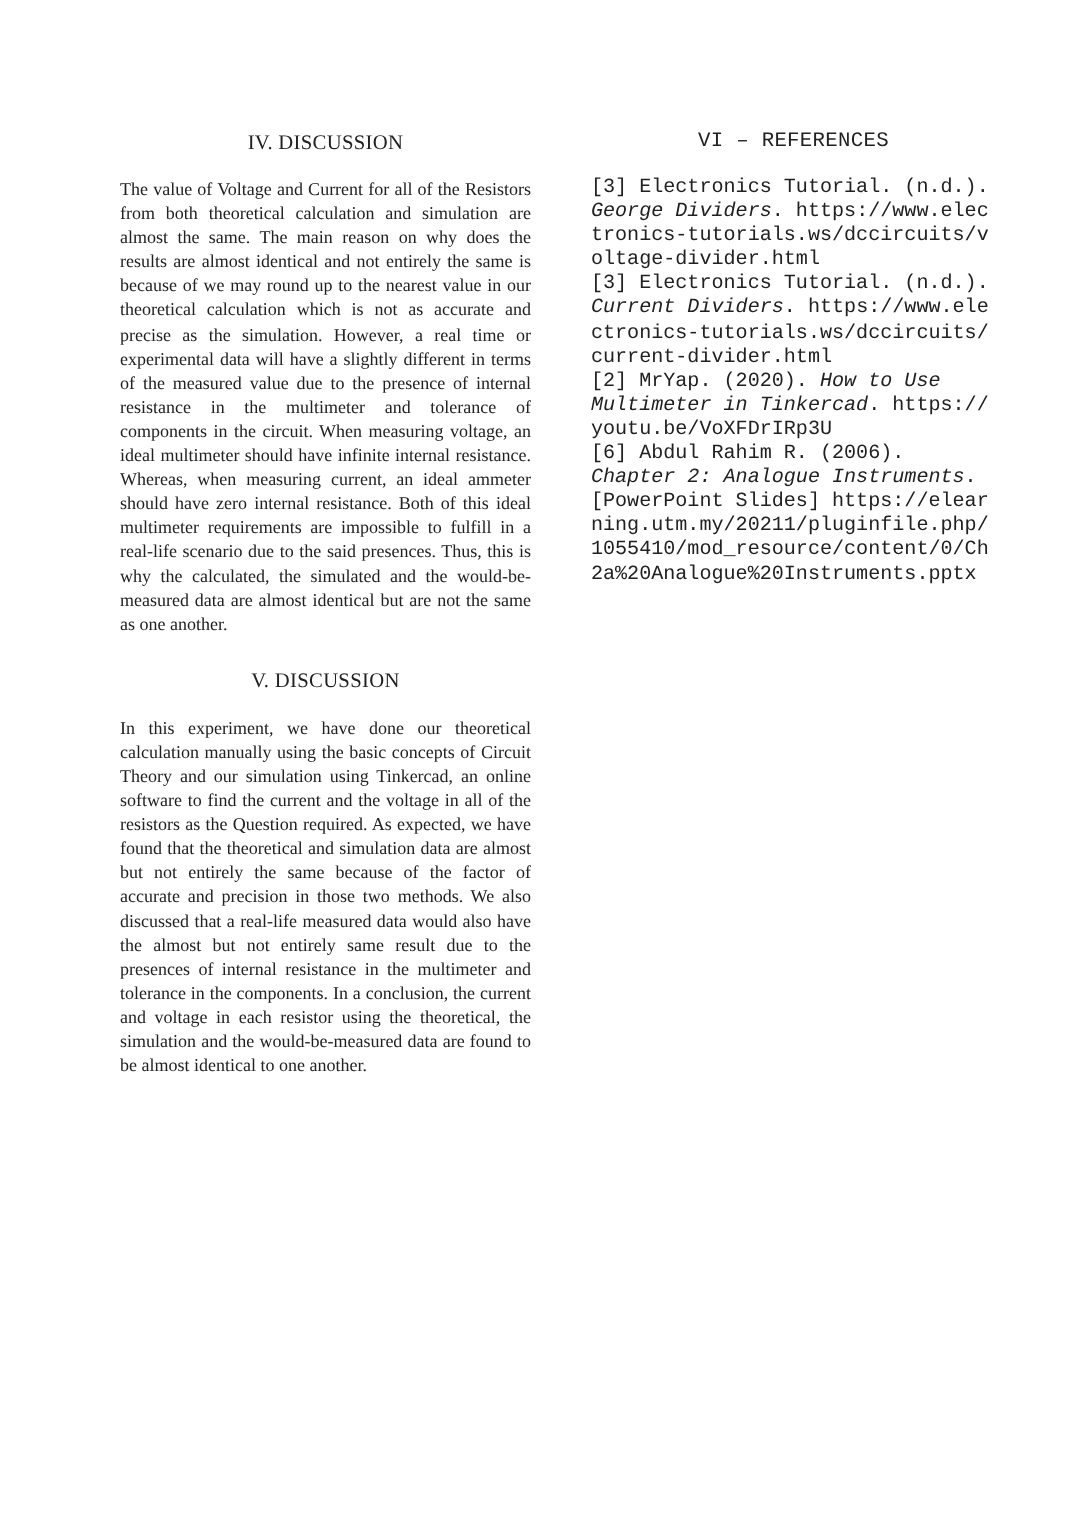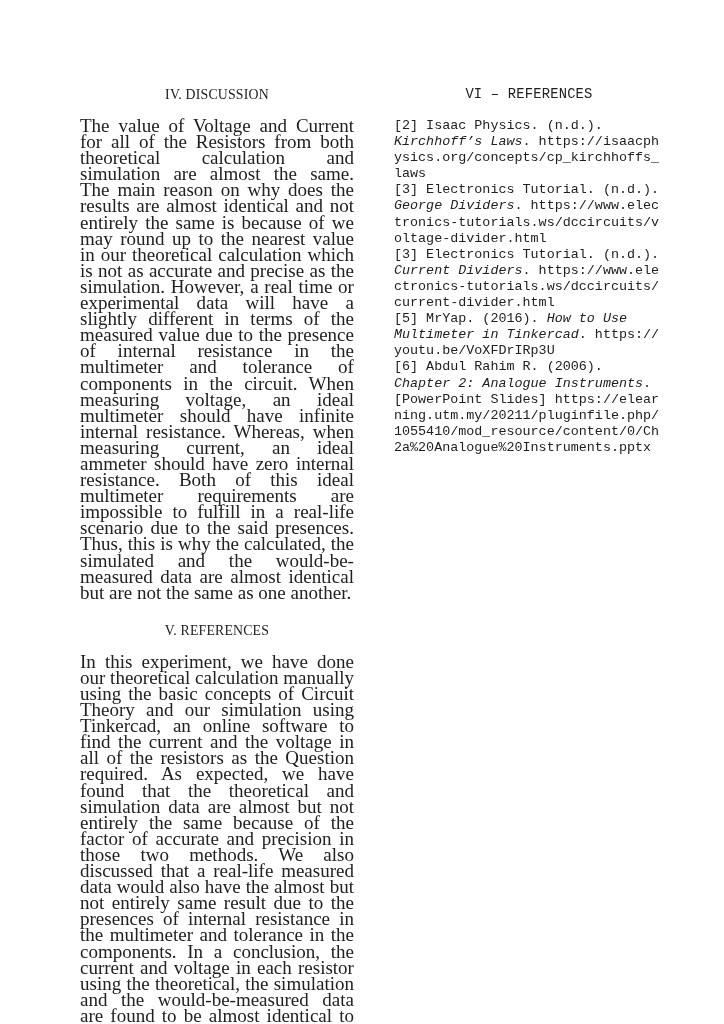--- a/index.html
+++ b/index.html
@@ -34,21 +34,21 @@
     text-align: center;
     letter-spacing: 0.2px;
     margin: 0 0 15px 0;
     line-height: 16px;
     white-space: nowrap;
   }
   h2.section-heading.mid {
     margin-top: 22px;
   }
   p.body-par {
-    font-size: 19px;
+    font-size: 12px;
     line-height: 16.1px;
     text-align: justify;
     margin: 0;
   }
   .refs {
     font-size: 13.4px;
     line-height: 16.1px;
     text-align: left;
   }
   .ref {
@@ -61,29 +61,28 @@
 </head>
 <body>
 
 <div class="page" style="--page-bg: #ffffff; --text-color: #212121;">
   <div class="columns">
 
     <div class="col col-left">
       <h2 class="section-heading">IV. DISCUSSION</h2>
       <p class="body-par">The value of Voltage and Current for all of the Resistors from both theoretical calculation and simulation are almost the same. The main reason on why does the results are almost identical and not entirely the same is because of we may round up to the nearest value in our theoretical calculation which is not as accurate and precise as the simulation. However, a real time or experimental data will have a slightly different in terms of the measured value due to the presence of internal resistance in the multimeter and tolerance of components in the circuit. When measuring voltage, an ideal multimeter should have infinite internal resistance. Whereas, when measuring current, an ideal ammeter should have zero internal resistance. Both of this ideal multimeter requirements are impossible to fulfill in a real-life scenario due to the said presences. Thus, this is why the calculated, the simulated and the would-be-measured data are almost identical but are not the same as one another.</p>
 
-      <h2 class="section-heading mid">V. REFERENCES</h2>
+      <h2 class="section-heading mid">V. DISCUSSION</h2>
       <p class="body-par">In this experiment, we have done our theoretical calculation manually using the basic concepts of Circuit Theory and our simulation using Tinkercad, an online software to find the current and the voltage in all of the resistors as the Question required. As expected, we have found that the theoretical and simulation data are almost but not entirely the same because of the factor of accurate and precision in those two methods. We also discussed that a real-life measured data would also have the almost but not entirely same result due to the presences of internal resistance in the multimeter and tolerance in the components. In a conclusion, the current and voltage in each resistor using the theoretical, the simulation and the would-be-measured data are found to be almost identical to one another.</p>
     </div>
 
     <div class="col col-right">
       <h2 class="section-heading">VI – REFERENCES</h2>
       <div class="refs" id="refs-list">
-          <div class="ref"><span>[2] Isaac Physics. (n.d.). </span><i>Kirchhoff’s Laws</i><span>. </span><span class="url">https://isaacphysics.org/concepts/cp_kirchhoffs_laws</span></div>
           <div class="ref"><span>[3] Electronics Tutorial. (n.d.). </span><i>George Dividers</i><span>. </span><span class="url">https://www.electronics-tutorials.ws/dccircuits/voltage-divider.html</span></div>
           <div class="ref"><span>[3] Electronics Tutorial. (n.d.). </span><i>Current Dividers</i><span>. </span><span class="url">https://www.electronics-tutorials.ws/dccircuits/current-divider.html</span></div>
-          <div class="ref"><span>[5] MrYap. (2016). </span><i>How to Use Multimeter in Tinkercad</i><span>. </span><span class="url">https://youtu.be/VoXFDrIRp3U</span></div>
+          <div class="ref"><span>[2] MrYap. (2020). </span><i>How to Use Multimeter in Tinkercad</i><span>. </span><span class="url">https://youtu.be/VoXFDrIRp3U</span></div>
           <div class="ref"><span>[6] Abdul Rahim R. (2006). </span><i>Chapter 2: Analogue Instruments</i><span>. [PowerPoint Slides] </span><span class="url">https://elearning.utm.my/20211/pluginfile.php/1055410/mod_resource/content/0/Ch2a%20Analogue%20Instruments.pptx</span></div>
         </div>
     </div>
 
   </div>
 </div>
 
 </body></html>

